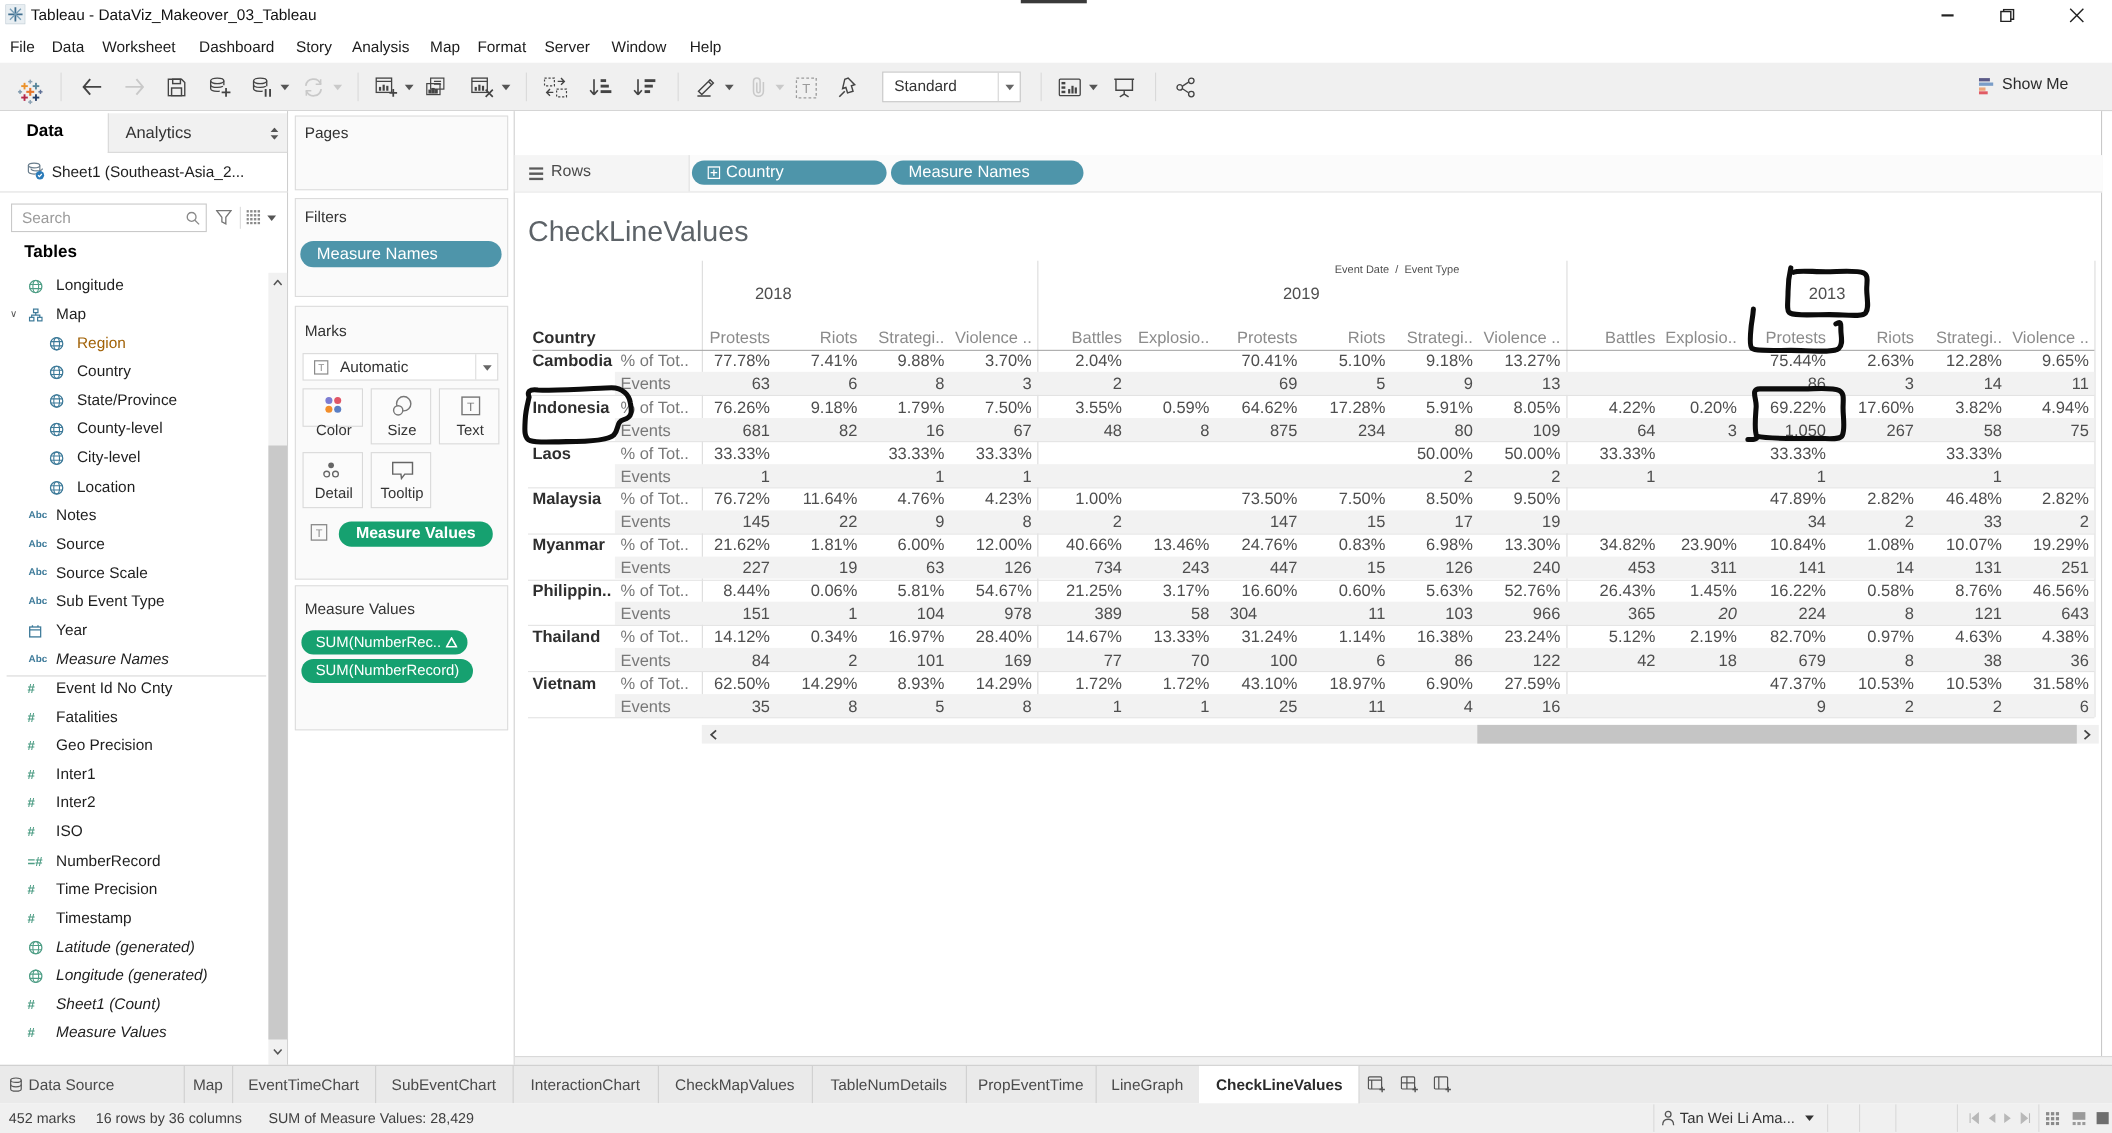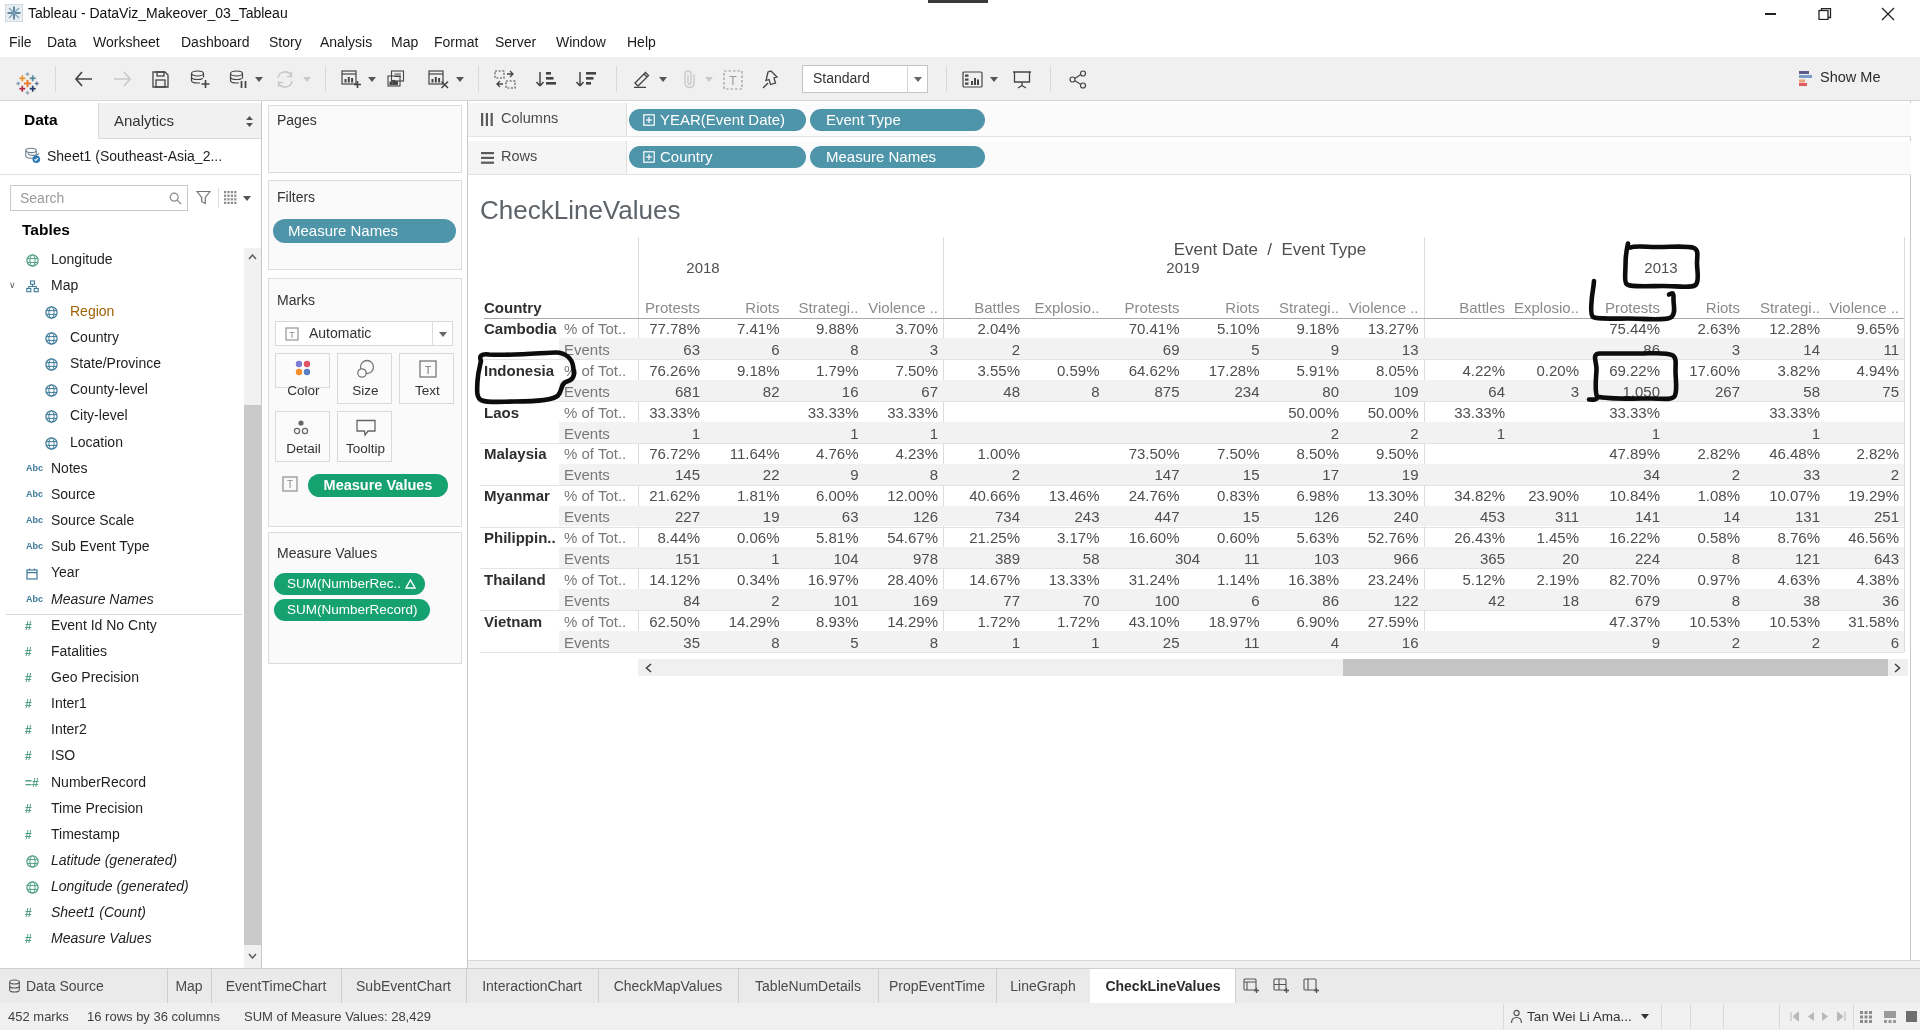--- a/index.html
+++ b/index.html
@@ -609,37 +609,20 @@
  <div class="card" style="left:6px;top:431px;width:194px;height:132px"></div>
  <span class="cardlab" style="left:15px;top:444px">Measure Values</span>
  <div class="gpill" style="left:12px;top:472px;width:151px;height:22px;font-size:13.5px;line-height:22px;text-align:left"><span style="margin-left:13px">SUM(NumberRec..</span><svg style="position:absolute;right:9px;top:6px" width="11" height="10" viewBox="0 0 11 10">
         <path d="M5.5 1 L10 9 H1 Z" fill="none" stroke="#fff" stroke-width="1.4"></path>
       </svg></div>
  <div class="gpill" style="left:12px;top:498px;width:156px;height:22px;font-size:13.5px;line-height:22px;text-align:left"><span style="margin-left:13px">SUM(NumberRecord)</span></div>
 </div>
 
 <div class="abs" style="left:468px;top:101px;width:1443px;height:867px;background:#fff;border-right:1px solid #c9c9c9">
 
- <div class="abs" style="left:0;top:2px;width:1443px;height:34px;background:#fbfbfb;border-bottom:1px solid #e3e3e3">
-   <div class="abs" style="left:0;top:0;width:159px;height:33px;background:#f5f5f5;border-right:1px solid #e0e0e0"></div>
-   <svg class="ic" style="left:13px;top:10px" width="13" height="13" viewBox="0 0 13 13">
-        <g fill="#5a5a5a">
-          <rect x="0" y="0" width="2.2" height="13"></rect>
-          <rect x="4.8" y="0" width="2.2" height="13"></rect>
-          <rect x="9.6" y="0" width="2.2" height="13"></rect>
-        </g>
-      </svg>
-   <span class="abs" style="left:33px;top:7px;font-size:14.5px;color:#4a4a4a">Columns</span>
-   <div class="pill" style="left:161px;top:6px;width:177px;height:22px"><svg style="position:absolute;left:14px;top:5px" width="12" height="12" viewBox="0 0 12 12">
-          <rect x="0.8" y="0.8" width="10.4" height="10.4" fill="none" stroke="#fff" stroke-width="1.2"></rect>
-          <line x1="6" y1="3" x2="6" y2="9" stroke="#fff" stroke-width="1.2"></line>
-          <line x1="3" y1="6" x2="9" y2="6" stroke="#fff" stroke-width="1.2"></line>
-        </svg><span style="margin-left:31px">YEAR(Event Date)</span></div>
-   <div class="pill" style="left:342px;top:6px;width:175px;height:22px"><span style="margin-left:16px">Event Type</span></div>
- </div>
  <div class="abs" style="left:0;top:40px;width:1443px;height:34px;background:#fbfbfb;border-bottom:1px solid #e3e3e3">
    <div class="abs" style="left:0;top:0;width:159px;height:33px;background:#f5f5f5;border-right:1px solid #e0e0e0"></div>
    <svg class="ic" style="left:13px;top:11px" width="13" height="12" viewBox="0 0 13 12">
         <g fill="#5a5a5a">
           <rect x="0" y="0" width="13" height="2.2"></rect>
           <rect x="0" y="4.8" width="13" height="2.2"></rect>
           <rect x="0" y="9.6" width="13" height="2.2"></rect>
         </g>
       </svg>
    <span class="abs" style="left:33px;top:7px;font-size:14.5px;color:#4a4a4a">Rows</span>
@@ -647,21 +630,21 @@
           <rect x="0.8" y="0.8" width="10.4" height="10.4" fill="none" stroke="#fff" stroke-width="1.2"></rect>
           <line x1="6" y1="3" x2="6" y2="9" stroke="#fff" stroke-width="1.2"></line>
           <line x1="3" y1="6" x2="9" y2="6" stroke="#fff" stroke-width="1.2"></line>
         </svg><span style="margin-left:31px">Country</span></div>
    <div class="pill" style="left:342px;top:5px;width:175px;height:22px"><span style="margin-left:16px">Measure Names</span></div>
  </div>
 </div>
 
 <span class="abs" style="left:480px;top:195px;font-size:26px;color:#5d6368">CheckLineValues</span>
 
-<span class="abs" style="left:1170px;top:240px;width:200px;text-align:center;font-size:17px;color:#4e4e4e;white-space:nowrap">Event Date&nbsp; /&nbsp; Event Type</span>
+<span class="abs" style="left:1170px;top:240px;width:200px;text-align:center;font-size:10px;color:#4e4e4e;white-space:nowrap">Event Date&nbsp; /&nbsp; Event Type</span>
 <span class="abs" style="left:653px;top:259px;width:100px;text-align:center;font-size:15px;color:#4e4e4e">2018</span>
 <span class="abs" style="left:1133px;top:259px;width:100px;text-align:center;font-size:15px;color:#4e4e4e">2019</span>
 <span class="abs" style="left:1611px;top:259px;width:100px;text-align:center;font-size:15px;color:#4e4e4e">2013</span>
 <span class="abs" style="left:484px;top:296.5px;font-size:15px;font-weight:bold;color:#2e2e2e;height:21px;line-height:21px">Country</span>
 
 <div class="abs" style="left:638px;top:237px;width:1px;height:415px;background:#dcdcdc"></div>
 <div class="abs" style="left:943px;top:237px;width:1px;height:415px;background:#dcdcdc"></div>
 <div class="abs" style="left:1424px;top:237px;width:1px;height:415px;background:#dcdcdc"></div>
 <div class="abs" style="left:1904px;top:237px;width:1px;height:415px;background:#dcdcdc"></div>
 <div class="abs" style="left:484px;top:317.5px;width:1420px;border-top:1px solid #a8a8a8"></div>
@@ -880,26 +863,26 @@
 <div class="v" style="left:1550.0px;top:528.0px;">16.22%</div>
 <div class="v" style="left:1630.0px;top:528.0px;">0.58%</div>
 <div class="v" style="left:1710.0px;top:528.0px;">8.76%</div>
 <div class="v" style="left:1789.0px;top:528.0px;">46.56%</div>
 <div class="v" style="left:590.0px;top:548.9px;">151</div>
 <div class="v" style="left:669.5px;top:548.9px;">1</div>
 <div class="v" style="left:748.5px;top:548.9px;">104</div>
 <div class="v" style="left:828.0px;top:548.9px;">978</div>
 <div class="v" style="left:910.0px;top:548.9px;">389</div>
 <div class="v" style="left:989.5px;top:548.9px;">58</div>
-<div class="v" style="left:1090px;top:548.9px;">304</div>
+<div class="v" style="left:1033px;top:548.9px;">304</div>
 <div class="v" style="left:1149.5px;top:548.9px;">11</div>
 <div class="v" style="left:1229.0px;top:548.9px;">103</div>
 <div class="v" style="left:1308.5px;top:548.9px;">966</div>
 <div class="v" style="left:1395.0px;top:548.9px;">365</div>
-<div class="v" style="left:1469.0px;top:548.9px;">20</div>
+<div class="v" style="left:1469.0px;top:548.9px;font-style:italic;">20</div>
 <div class="v" style="left:1550.0px;top:548.9px;">224</div>
 <div class="v" style="left:1630.0px;top:548.9px;">8</div>
 <div class="v" style="left:1710.0px;top:548.9px;">121</div>
 <div class="v" style="left:1789.0px;top:548.9px;">643</div>
 <div class="cn" style="left:484px;top:569.8px;">Thailand</div>
 <div class="ml" style="left:564px;top:569.8px;">% of Tot..</div>
 <div class="ml" style="left:564px;top:590.7px;">Events</div>
 <div class="v" style="left:590.0px;top:569.8px;">14.12%</div>
 <div class="v" style="left:669.5px;top:569.8px;">0.34%</div>
 <div class="v" style="left:748.5px;top:569.8px;">16.97%</div>

